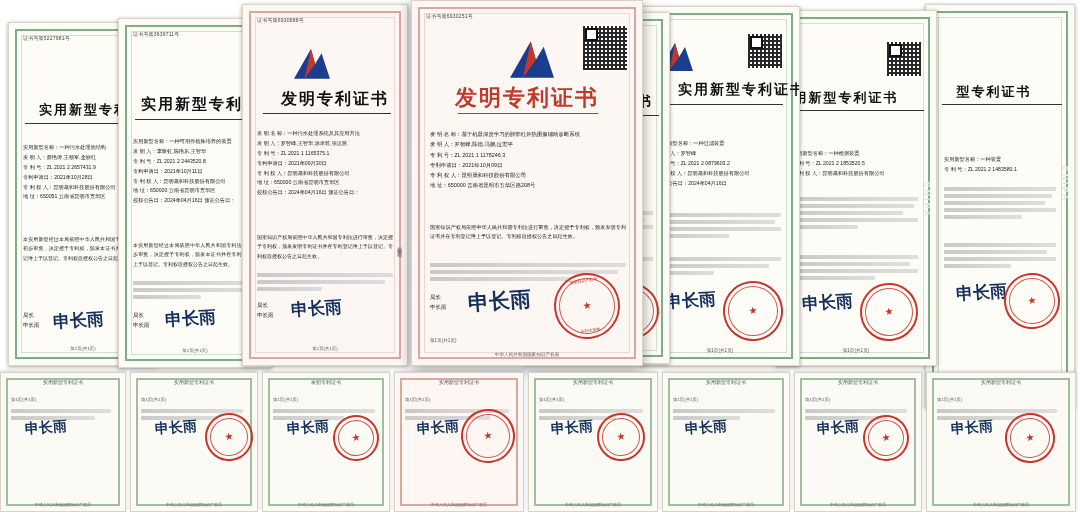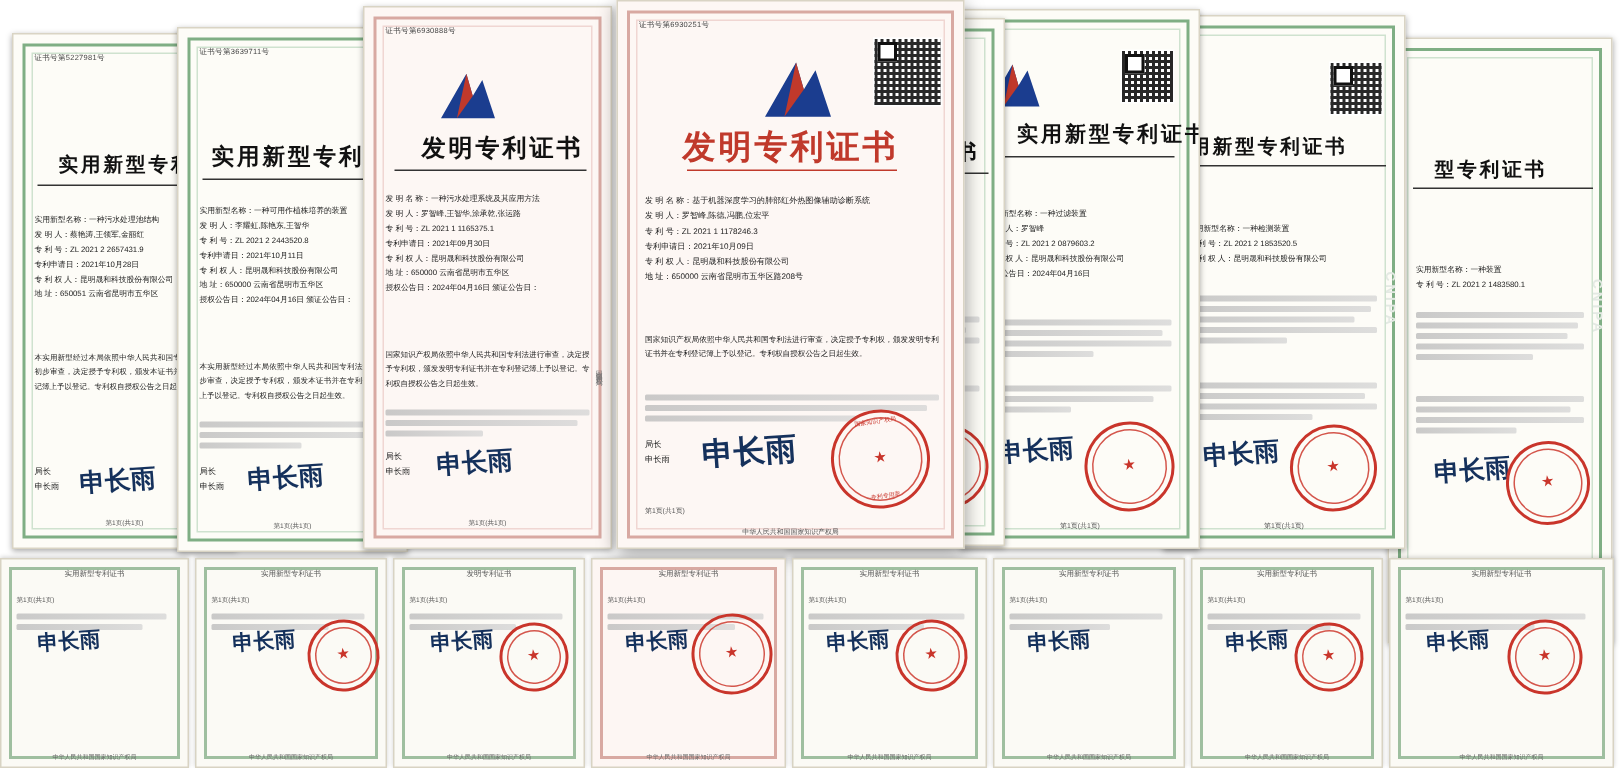--- a/index.html
+++ b/index.html
@@ -115,21 +115,21 @@
   .cut.pink .cinner{border-color:#d8a9a2;}
   .cut .hdr{position:absolute;top:6px;width:100%;text-align:center;font-size:5px;color:#555;}
   .cut .sig{font-size:14px;top:46px;}
   .cut .bottomtxt{position:absolute;bottom:4px;width:100%;text-align:center;font-size:4px;color:#666;white-space:nowrap;}
 </style>
 </head>
 <body>
 
 <div id="stage">
 
-  <div class="cert green" style="left:925px;top:25px;width:150px;height:404px;">
+  <div class="cert green" style="left:925px;top:4px;width:150px;height:404px;">
     <div class="inner">
         <div class="inner2"></div>
       </div>
     <div class="title" style="top:78px;left:-6px;font-size:13px;">型专利证书</div>
     <div class="title-underline" style="left:16px;top:99px;width:120px;"></div>
     <div class="fields" style="left:18px;top:150px;">
       <div>实用新型名称：一种装置</div>
       <div>专 利 号：ZL 2021 2 1483580.1</div>
     </div>
     <div class="barset" style="position:absolute;left:18px;top:182px;width:112px;">

